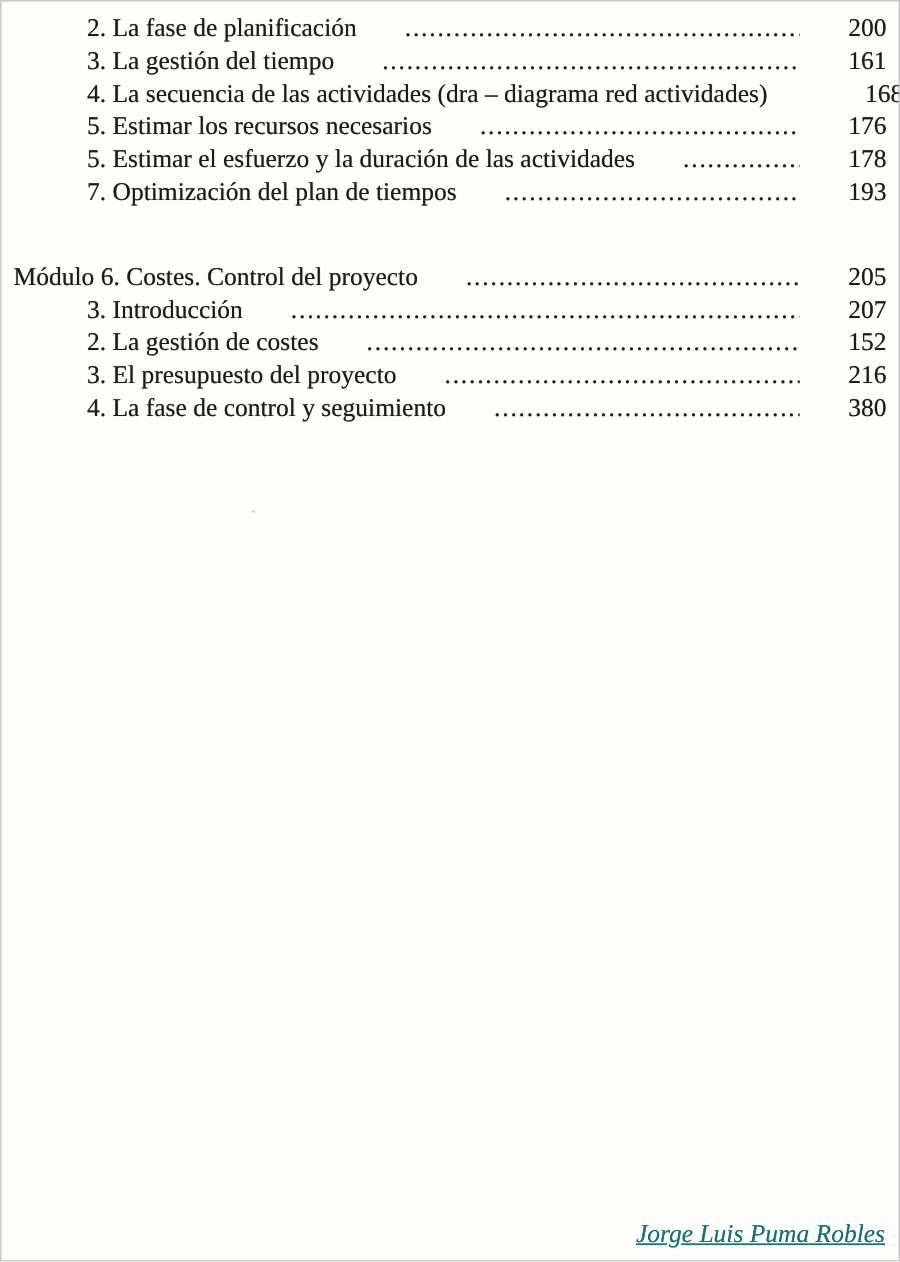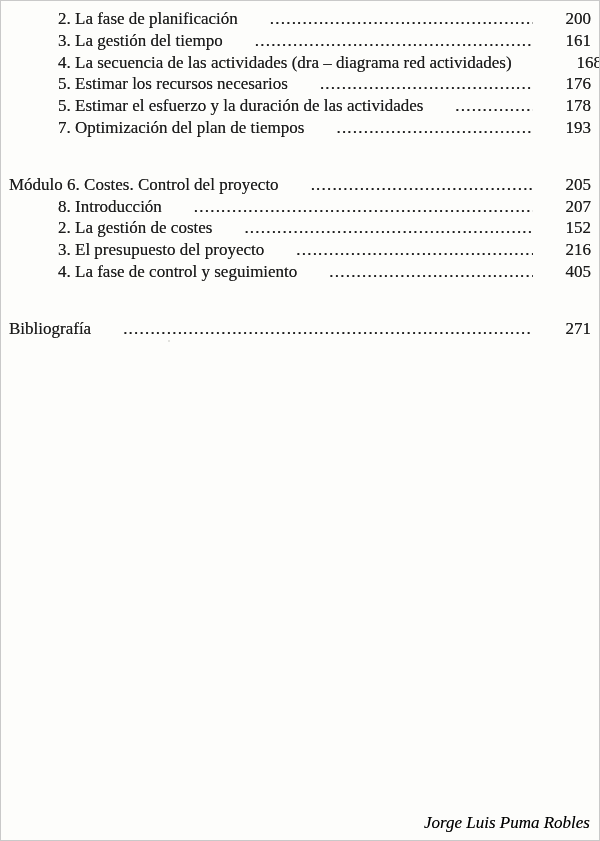--- a/index.html
+++ b/index.html
@@ -44,22 +44,23 @@
     content: "..................................................................................................................................................................................................................";
     letter-spacing: 1.2px;
   }
   .toc-page { flex: 0 0 auto; padding-left: 3px; }
   .footer-signature {
     position: absolute;
     right: 9px;
     bottom: 7px;
     font-style: italic;
     font-size: 17px;
-    color: #000000;
+    color: #0f766e;
     text-shadow: 0 0 0.4px rgba(20,20,20,0.5);
+    text-decoration: underline;
   }
   .scan-speck {
     position: absolute;
     left: 167px; top: 339px;
     width: 2px; height: 2px;
     background: #d9d9d4;
     border-radius: 50%;
   }
 </style>
 </head>
@@ -99,43 +100,36 @@
           <span class="toc-page">193</span>
         </div>
       </section>
       <section class="toc-section">
         <div class="toc-row module-row">
           <span class="toc-label">Módulo 6. Costes. Control del proyecto</span>
           <span class="leader"></span>
           <span class="toc-page">205</span>
         </div>
         <div class="toc-row item-row">
-          <span class="toc-label">8. Introducción</span>
+          <span class="toc-label">3. Introducción</span>
           <span class="leader"></span>
           <span class="toc-page">207</span>
         </div>
         <div class="toc-row item-row">
           <span class="toc-label">2. La gestión de costes</span>
           <span class="leader"></span>
           <span class="toc-page">152</span>
         </div>
         <div class="toc-row item-row">
           <span class="toc-label">3. El presupuesto del proyecto</span>
           <span class="leader"></span>
           <span class="toc-page">216</span>
         </div>
         <div class="toc-row item-row">
           <span class="toc-label">4. La fase de control y seguimiento</span>
           <span class="leader"></span>
-          <span class="toc-page">405</span>
-        </div>
-      </section>
-      <section class="toc-section">
-        <div class="toc-row module-row">
-          <span class="toc-label">Bibliografía</span>
-          <span class="leader"></span>
-          <span class="toc-page">271</span>
+          <span class="toc-page">380</span>
         </div>
       </section>
     </div>
   <div class="scan-speck"></div>
   <div class="footer-signature">Jorge Luis Puma Robles</div>
 </div>
 
 </body></html>

